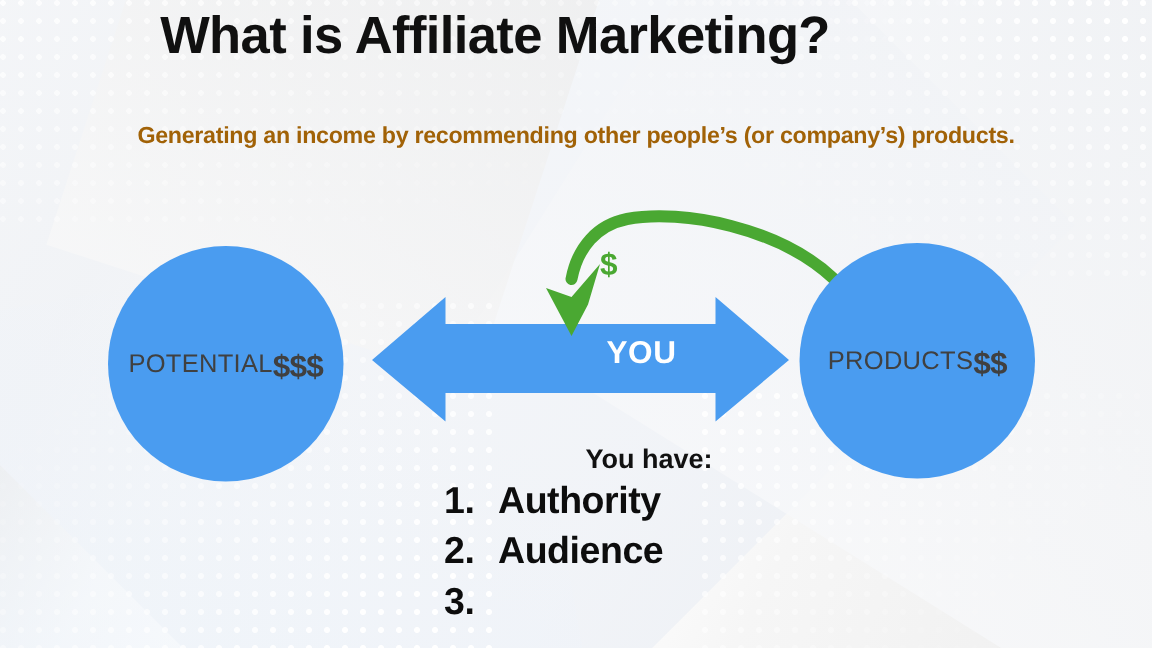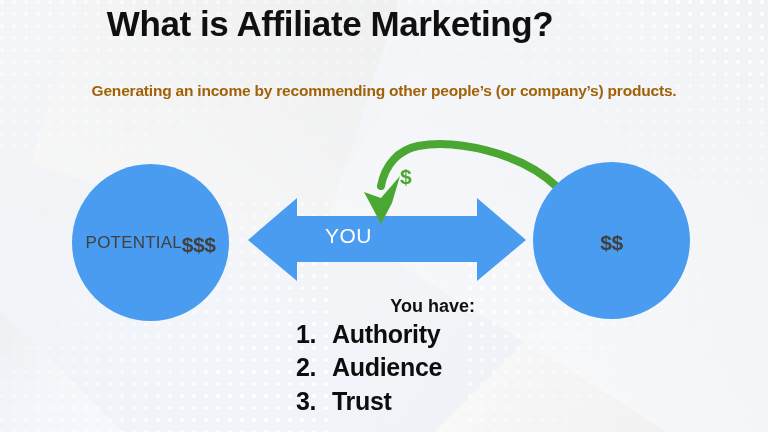--- a/index.html
+++ b/index.html
@@ -173,23 +173,23 @@
   .arrow-svg {
     position: absolute;
     left: 0; top: 0;
     width: 768px; height: 432px;
     overflow: visible;
   }
   .you-label {
     position: absolute;
     left: 325px; top: 224px;
     width: 126px;
-    text-align: left;
+    text-align: right;
     font-size: 21px;
-    font-weight: normal;
+    font-weight: bold;
     color: #ffffff;
     letter-spacing: .4px;
   }
   .dollar-green {
     position: absolute;
     left: 400px; top: 165px;
     font-size: 21px;
     font-weight: bold;
     color: #4aa832;
   }
@@ -255,33 +255,33 @@
   <div class="dollar-green">$</div>
 
   <div class="you-label">YOU</div>
 
   <div class="circle circle-left" style="background:#4a9cf0">
     <div class="circle-label">POTENTIAL</div>
     <div class="circle-amount">$$$</div>
   </div>
 
   <div class="circle circle-right" style="background:#4a9cf0">
+    <div class="circle-label">PRODUCTS</div>
     <div class="circle-amount">$$</div>
   </div>
 
   <div class="have-label">You have:</div>
 
   <ul class="have-list" id="have-list">
       <li class="have-item">
         <span class="have-num">1.</span>
         <span>Authority</span>
       </li>
       <li class="have-item">
         <span class="have-num">2.</span>
         <span>Audience</span>
       </li>
       <li class="have-item">
         <span class="have-num">3.</span>
-        <span>Trust</span>
       </li>
     </ul>
 
 </div>
 
 </body></html>

